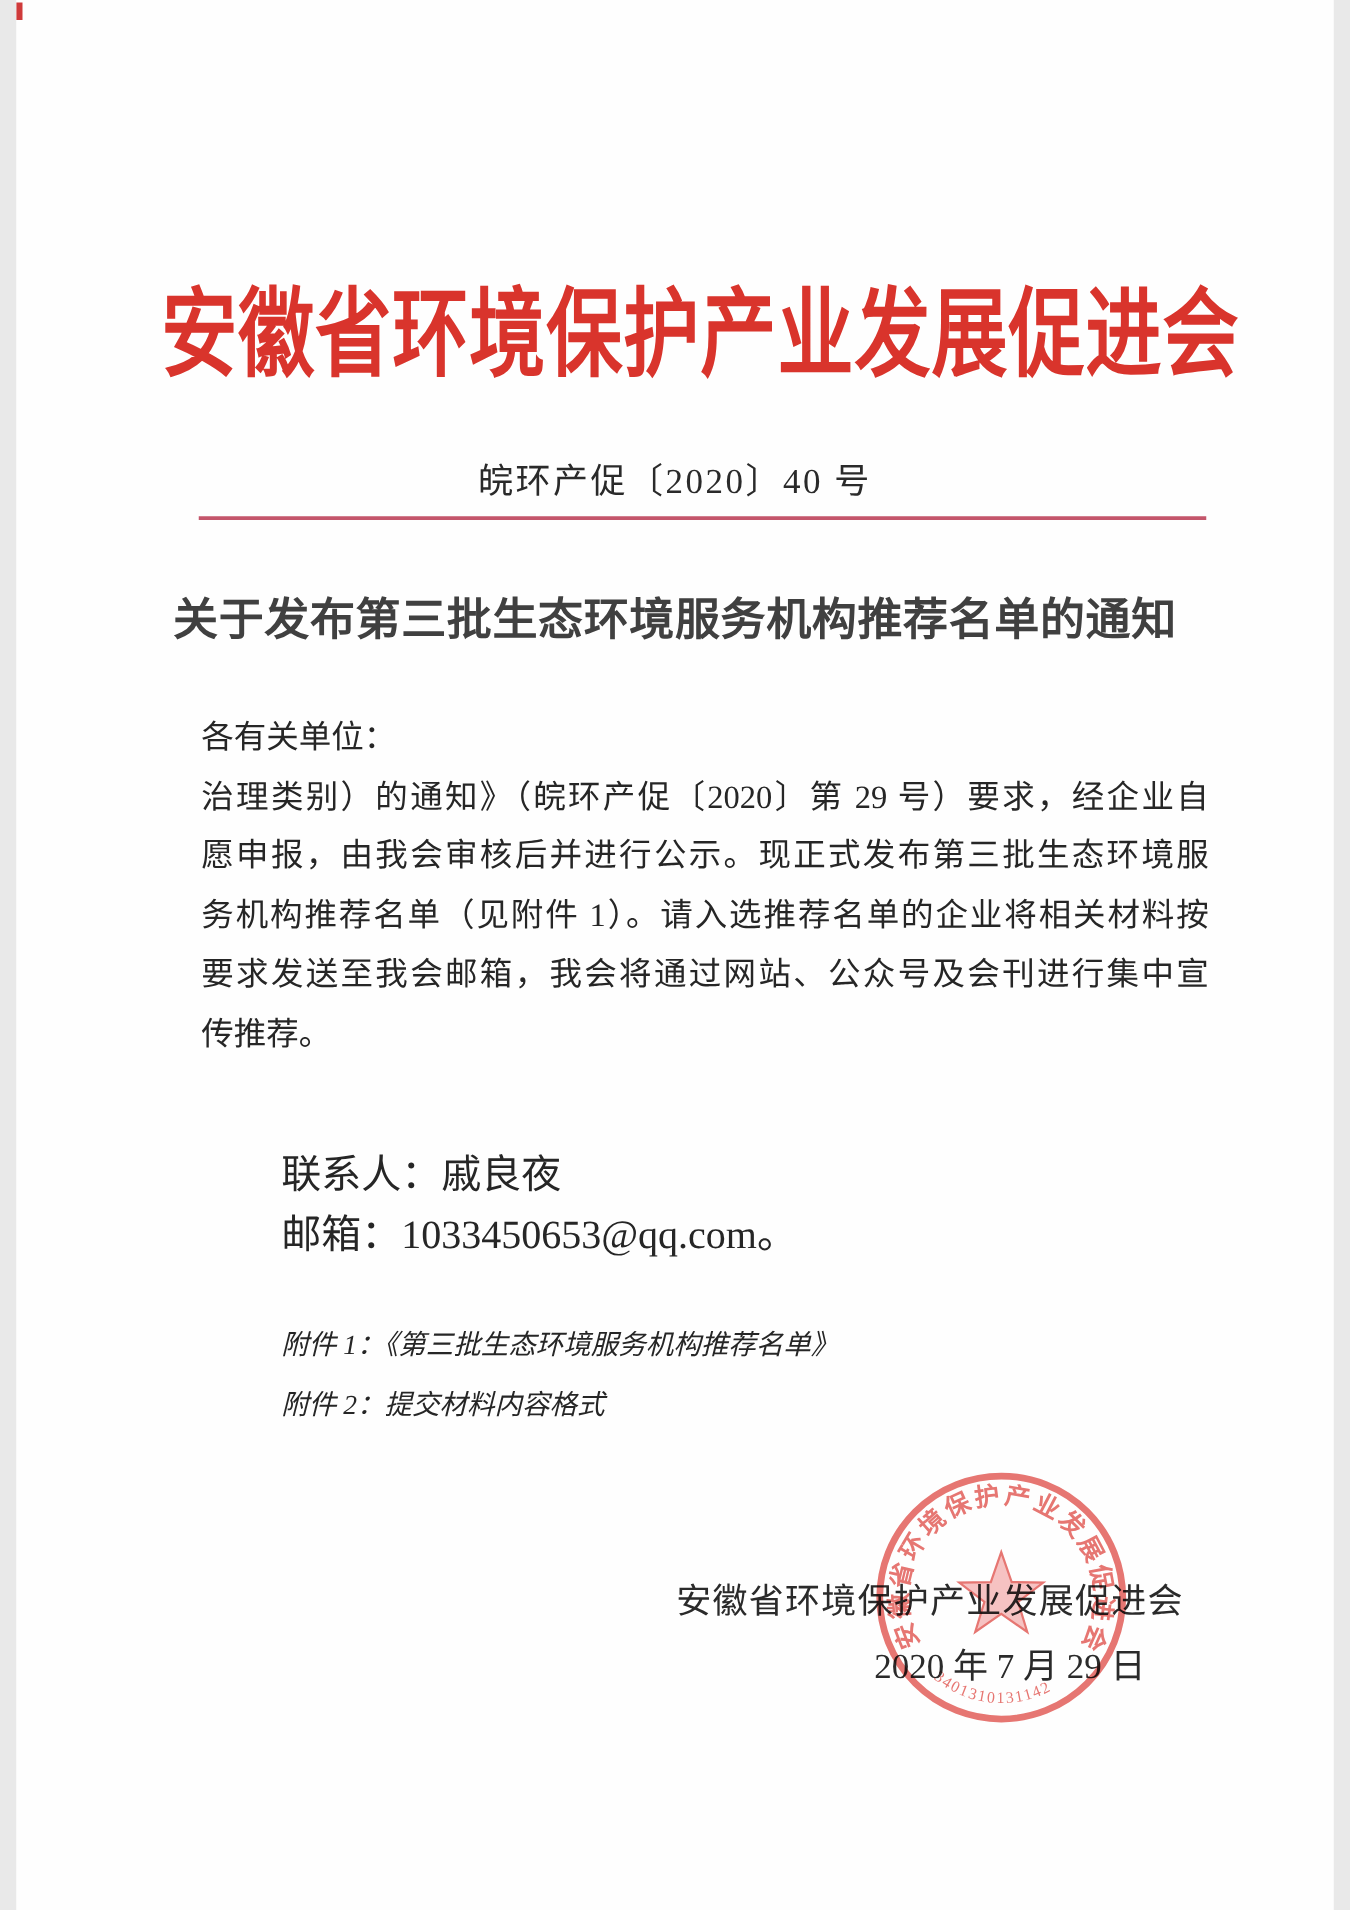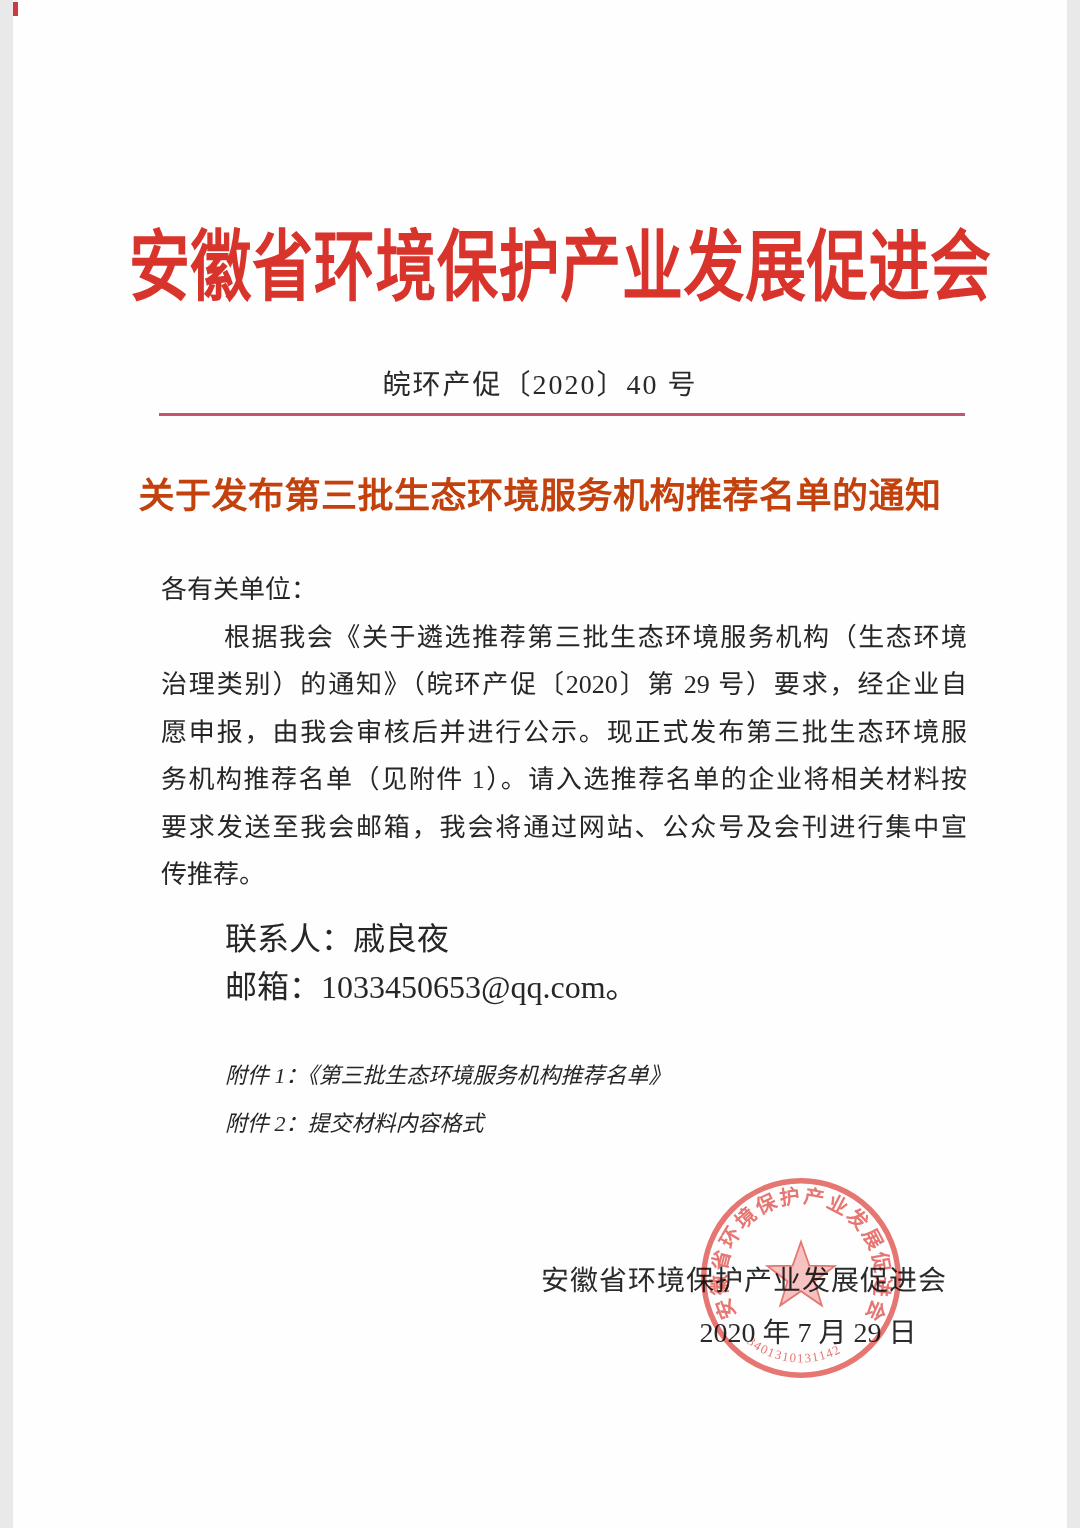--- a/index.html
+++ b/index.html
@@ -36,21 +36,21 @@
   .red-rule {
     position:absolute; left:146px; top:413px;
     width:806px; height:3px;
     background:#c4566b;
   }
   .doc-title {
     position:absolute; top:466px; left:0; width:100%;
     text-align:center;
     font-size:36px; font-weight:bold;
     letter-spacing:0.5px;
-    color:#c2410c;
+    color:#404040;
   }
   .body-block {
     position:absolute; left:148px; top:566px; width:806px;
     font-size:26px; line-height:47.5px;
     color:#262626;
   }
   .jline { text-align:justify; text-align-last:justify; }
   .jline-first { padding-left:63px; }
   .jline-last { text-align-last:left; }
   .contact-row { position:absolute; left:148px; width:806px; font-size:32px; }
@@ -90,21 +90,20 @@
   <div class="org-header">安徽省环境保护产业发展促进会</div>
 
   <div class="doc-number">皖环产促〔2020〕40 号</div>
 
   <div class="red-rule"></div>
 
   <div class="doc-title">关于发布第三批生态环境服务机构推荐名单的通知</div>
 
   <div class="body-block">
     <div>各有关单位：</div>
-    <div class="jline jline-first">根据我会《关于遴选推荐第三批生态环境服务机构（生态环境</div>
     <div class="jline">治理类别）的通知》（皖环产促〔2020〕第 29 号）要求，经企业自</div>
     <div class="jline">愿申报，由我会审核后并进行公示。现正式发布第三批生态环境服</div>
     <div class="jline">务机构推荐名单（见附件 1）。请入选推荐名单的企业将相关材料按</div>
     <div class="jline">要求发送至我会邮箱，我会将通过网站、公众号及会刊进行集中宣</div>
     <div class="jline jline-last">传推荐。</div>
   </div>
 
   <div class="contact-row row-person">
     <span class="indent2">联系人：</span><span>戚良夜</span>
   </div>

